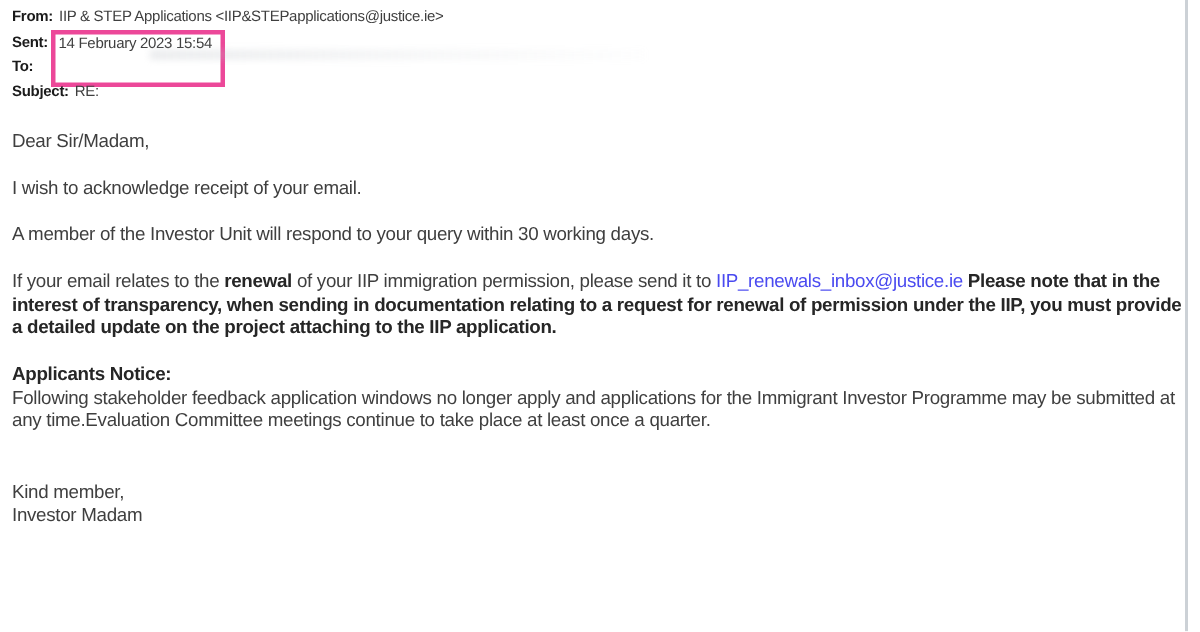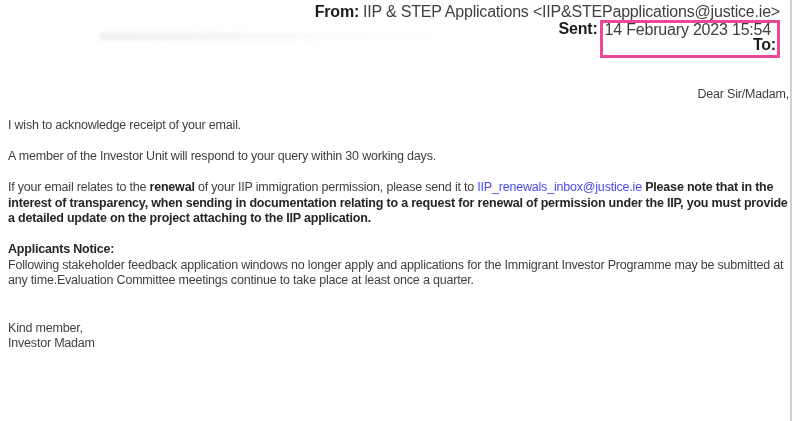--- a/index.html
+++ b/index.html
@@ -15,24 +15,23 @@
   .edge-line {
     position: absolute;
     top: 0; bottom: 0;
     right: 8px;
     width: 2px;
     background: #ccd1d6;
   }
   .header {
     position: absolute;
     top: 4px; left: 8px; right: 20px;
-    font-size: 16px;
+    font-size: 10px;
     letter-spacing: -0.2px;
     line-height: 16.5px;
-    text-align: right;
   }
   .hrow { position: relative; height: 16.5px; white-space: nowrap; }
   .hlabel { font-weight: bold; color: #1b1b1b; margin-right: 4px; }
   .hvalue { color: #3f3f3f; }
   .red-box {
     display: inline-block;
     border: 3px solid #ec4899;
     line-height: 14px;
     padding: 0 6px 18px 2px;
     margin: -1px 0 0 -2px;
@@ -49,21 +48,21 @@
   }
   .bodytext {
     position: absolute;
     top: 70px; left: 8px;
     width: 781px;
     font-size: 12.5px;
     letter-spacing: -0.2px;
     line-height: 15.5px;
   }
   .bodytext p { margin: 0 0 15.5px 0; }
-  .bodytext p.first { margin-top: 17px; text-align: right; }
+  .bodytext p.first { margin-top: 17px; }
   .mt-lg  { margin-top: 26px !important; }
   .mt-xl  { margin-top: 32px !important; }
   .b { font-weight: bold; color: #262626; }
   .link { color: #4a4af0; text-decoration: none; cursor: pointer; }
   .block { display: block; }
 </style>
 </head>
 <body>
 
 <div class="page">
@@ -73,20 +72,23 @@
   <div class="header">
     <div class="hrow">
       <span class="hlabel">From:</span><span class="hvalue">IIP &amp; STEP Applications &lt;IIP&amp;STEPapplications@justice.ie&gt;</span>
     </div>
     <div class="hrow">
       <span class="hlabel">Sent:</span><span class="hvalue red-box">14 February 2023 15:54</span>
     </div>
     <div class="hrow">
       <span class="hlabel">To:</span><span class="hvalue"></span>
       <span class="smudge"></span>
+    </div>
+    <div class="hrow">
+      <span class="hlabel">Subject:</span><span class="hvalue">RE:</span>
     </div>
   </div>
 
   <div class="bodytext">
     <p class="first">Dear Sir/Madam,</p>
 
     <p>I wish to acknowledge receipt of your email.</p>
 
     <p>A member of the Investor Unit will respond to your query within 30 working days.</p>
 

